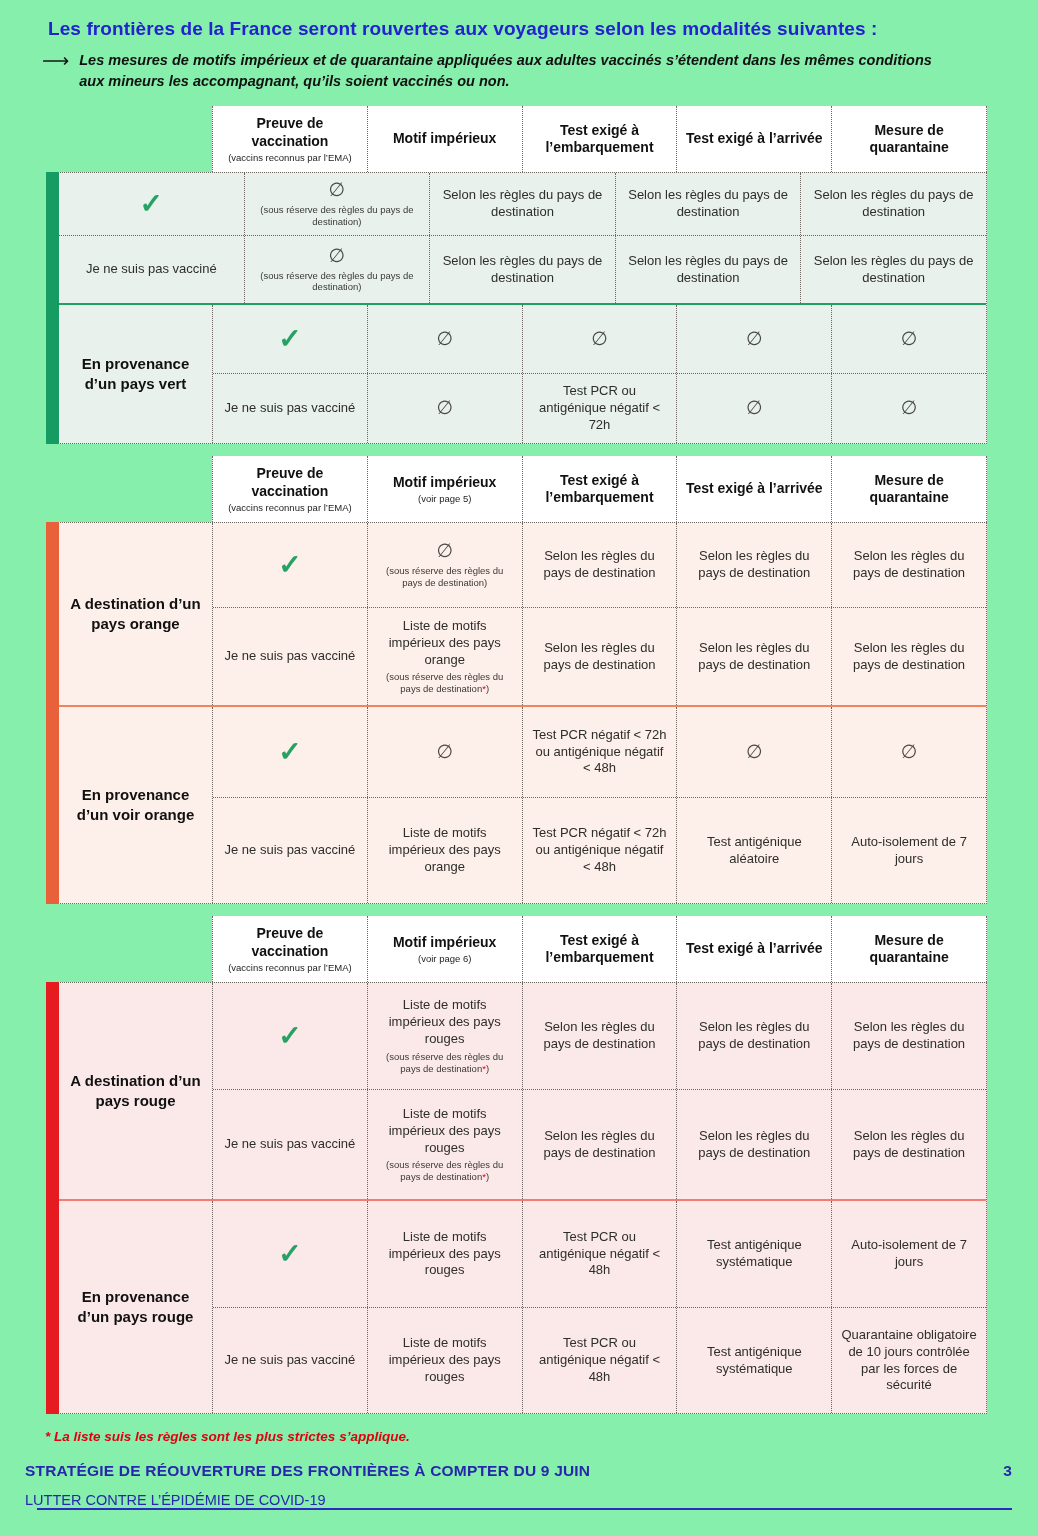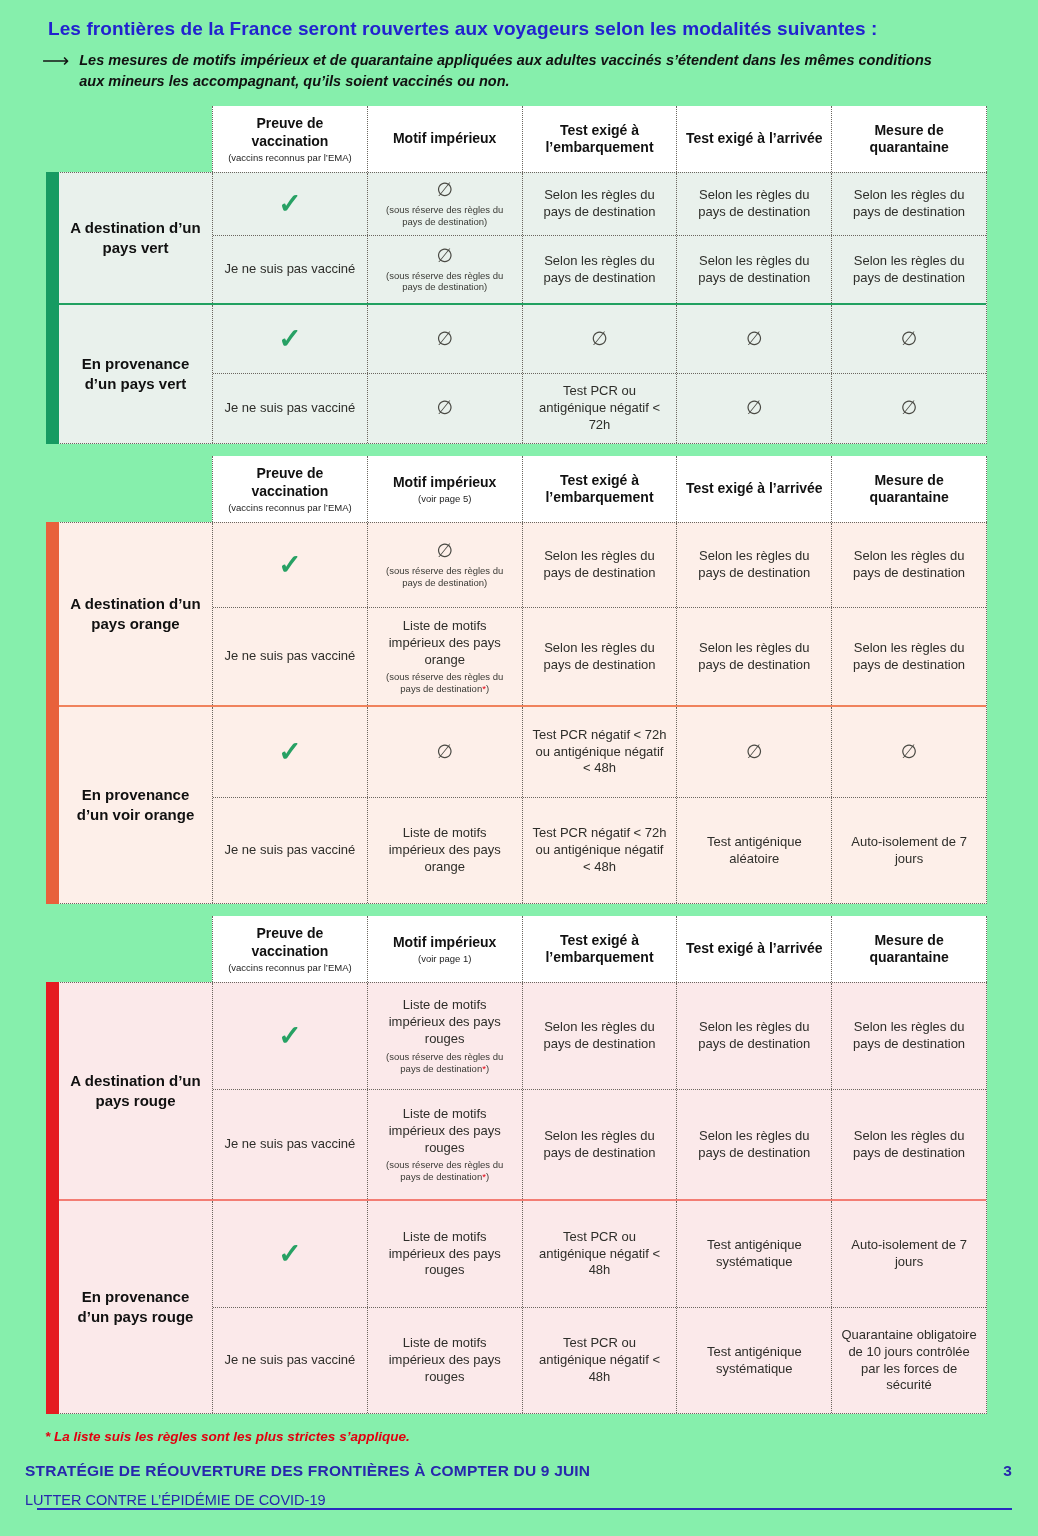--- a/index.html
+++ b/index.html
@@ -78,21 +78,20 @@
           <div class="th">
             <div class="th-title">Test exigé à l’arrivée</div>
           </div>
           <div class="th">
             <div class="th-title">Mesure de quarantaine</div>
           </div>
         </div>
         <div class="tbody" style="background: rgb(233, 241, 236);">
           <div class="colorbar" style="background: rgb(22, 155, 98);"></div>
           <div class="section">
-            <div class="rowlabel">A destination d’un pays vert</div>
             <div class="rows">
               <div class="row" style="min-height: 62px;">
                 <div class="cell">
                   <div class="check">✓</div>
                 </div>
                 <div class="cell">
                   <div class="empty">∅</div>
                   <div class="cnote">(sous réserve des règles du pays de destination)</div>
                 </div>
                 <div class="cell">
@@ -271,21 +270,21 @@
         </div>
       </div>
       <div class="tbl">
         <div class="thead">
           <div class="th">
             <div class="th-title">Preuve de vaccination</div>
             <div class="th-sub">(vaccins reconnus par l’EMA)</div>
           </div>
           <div class="th">
             <div class="th-title">Motif impérieux</div>
-            <div class="th-sub">(voir page 1)</div>
+            <div class="th-sub">(voir page 6)</div>
           </div>
           <div class="th">
             <div class="th-title">Test exigé à l’embarquement</div>
           </div>
           <div class="th">
             <div class="th-title">Test exigé à l’arrivée</div>
           </div>
           <div class="th">
             <div class="th-title">Mesure de quarantaine</div>
           </div>

